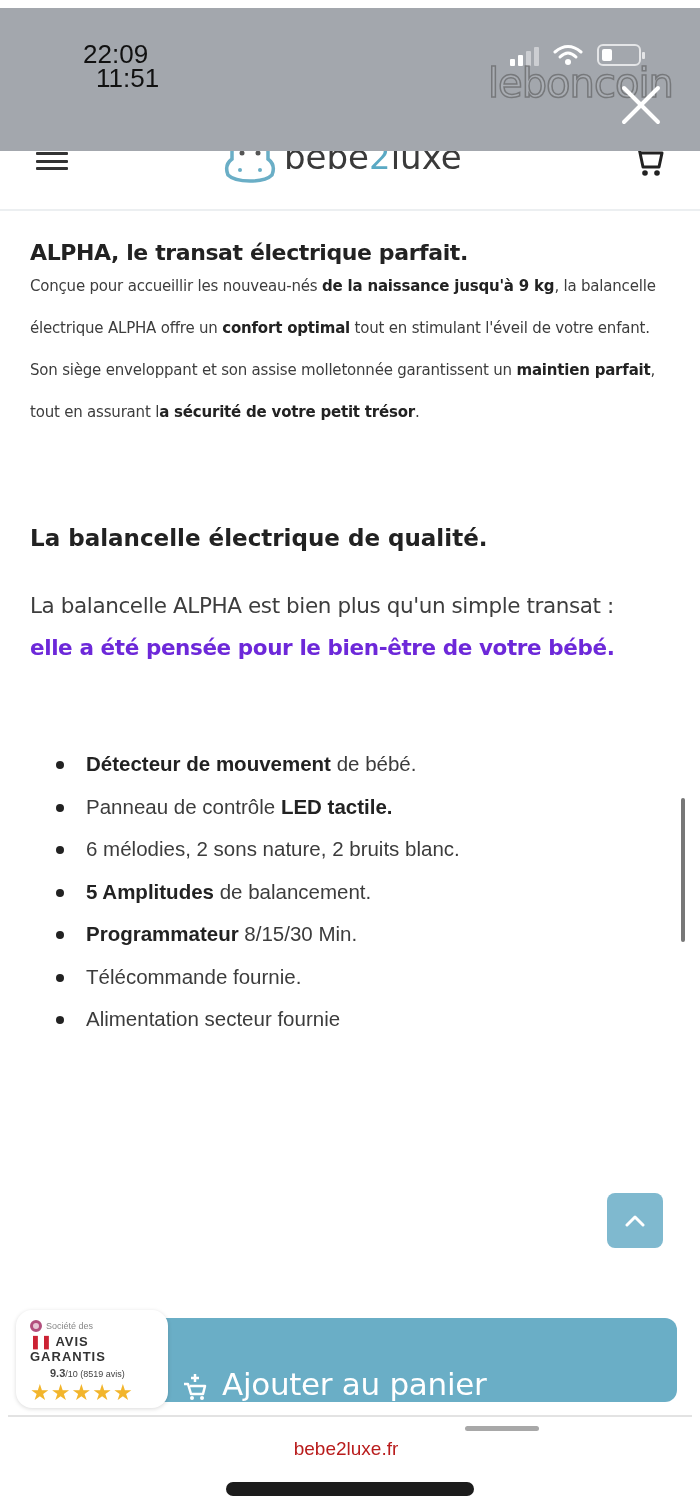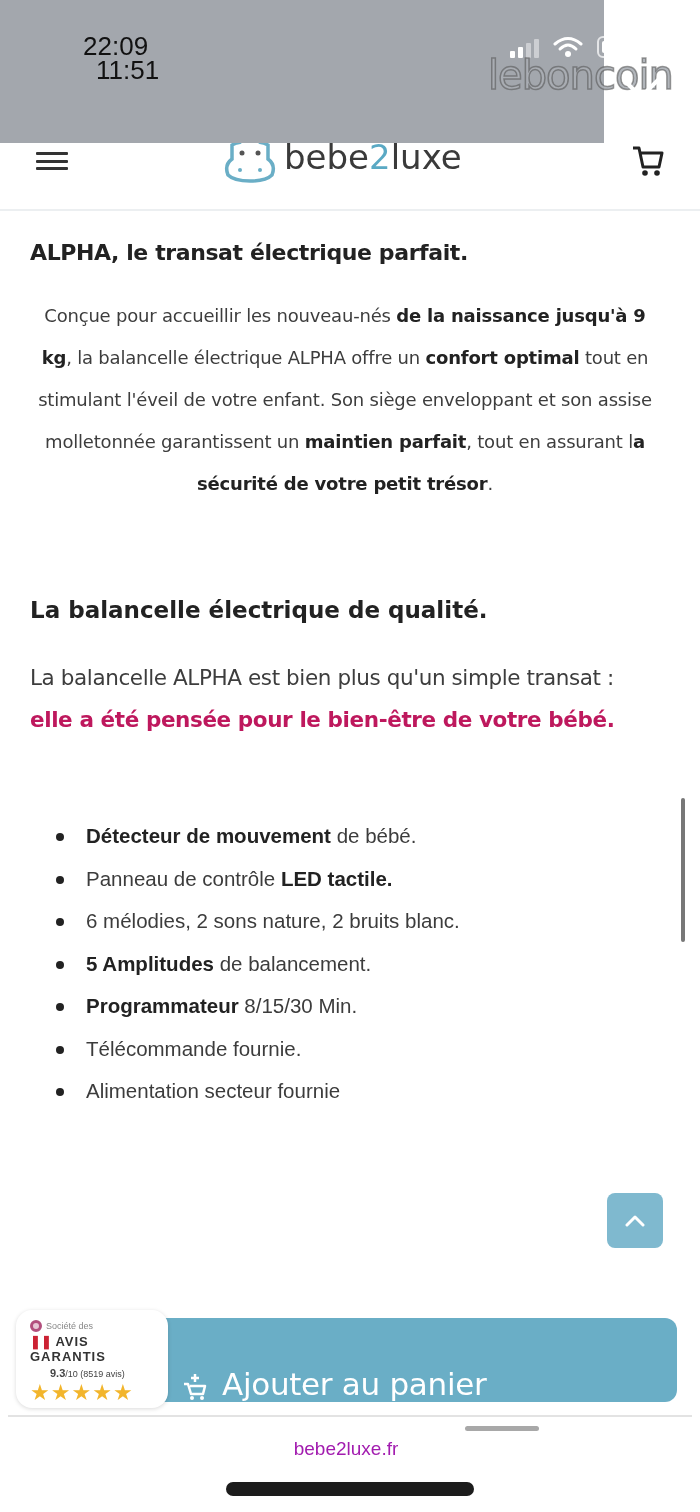--- a/index.html
+++ b/index.html
@@ -1,21 +1,21 @@
 <!DOCTYPE html>
 <html><head>
 <meta charset="utf-8">
 <style>
   * { box-sizing: border-box; margin: 0; padding: 0; }
   html, body { width: 700px; height: 1512px; overflow: hidden; background: #ffffff; }
   body { position: relative; font-family: "Liberation Sans", sans-serif; color: #333; }
 
   
   .statusbar {
-    position: absolute; left: 0; top: 0; width: 604px; height: 143px;
+    position: absolute; left: 0; top: 8px; width: 700px; height: 143px;
     background: #a3a7ad; z-index: 5;
   }
   .time-wrap { position: absolute; left: 72px; top: 34px; text-align: center; line-height: 24px; }
   .time1, .time2 { font-family: "Liberation Sans", sans-serif; font-size: 26px; color: #111; display: block; }
   .time2 { margin-left: 24px; }
   .sb-icons { position: absolute; left: 510px; top: 36px; display: flex; align-items: flex-end; gap: 14px; }
   .signal { display: flex; align-items: flex-end; gap: 3px; height: 20px; }
   .signal span { width: 5px; background: #fff; border-radius: 1px; }
   .signal span.dim { background: rgba(255,255,255,0.45); }
   .battery { width: 44px; height: 22px; border: 2px solid rgba(255,255,255,0.7); border-radius: 6px; position: relative; }
@@ -33,25 +33,25 @@
   .hamburger { position: absolute; left: 36px; top: 6px; width: 32px; height: 24px; display: flex; flex-direction: column; justify-content: space-between; padding: 3px 0; }
   .hamburger span { height: 3px; background: #333; border-radius: 1px; }
   .logo { position: absolute; left: 222px; top: -12px; display: flex; align-items: center; gap: 6px; text-align: center; }
   .logo-text { font-family: "DejaVu Sans", sans-serif; font-size: 34px; color: #3a3a3a; letter-spacing: 0px; }
   .logo-text .two { color: #5aa9c4; }
   .cart-icon { position: absolute; left: 630px; top: 0px; width: 36px; height: 36px; }
 
   
   .content { position: absolute; left: 30px; top: 222px; width: 630px; }
   .h1 { font-family: "DejaVu Sans", sans-serif; font-weight: bold; font-size: 22px; color: #222; letter-spacing: -0.4px; margin-top: 18px; }
-  .p1 { font-family: "DejaVu Sans", sans-serif; font-size: 18px; line-height: 42px; color: #3d3d3d; margin-top: 30px; letter-spacing: -0.2px; text-align: center; }
+  .p1 { font-family: "DejaVu Sans", sans-serif; font-size: 15px; line-height: 42px; color: #3d3d3d; letter-spacing: -0.2px; }
   .p1 b { color: #222; }
   .h2 { font-family: "DejaVu Sans", sans-serif; font-weight: bold; font-size: 23px; color: #222; margin-top: 92px; }
   .p2 { font-family: "DejaVu Sans", sans-serif; font-size: 21.5px; line-height: 42px; color: #3d3d3d; margin-top: 34px; letter-spacing: -0.4px; }
-  .p2 b { color: #be185d; }
+  .p2 b { color: #6d28d9; }
   .features { list-style: none; margin-top: 74px; padding-left: 24px; }
   .features li { font-family: "Liberation Sans", sans-serif; font-size: 20.5px; line-height: 42.5px; color: #3c3c3c; position: relative; padding-left: 32px; }
   .features li::before { content: ""; position: absolute; left: 2px; top: 18px; width: 8px; height: 8px; border-radius: 50%; background: #222; }
   .features li b { color: #222; }
 
   .scroll-indicator { position: absolute; left: 681px; top: 798px; width: 4px; height: 144px; background: #777; border-radius: 2px; }
   .to-top { position: absolute; left: 607px; top: 1193px; width: 56px; height: 55px; background: #7fb9cf; border-radius: 8px; display: flex; align-items: center; justify-content: center; }
 
   
   .add-cart {
@@ -66,21 +66,21 @@
   .badge .line1 { font-size: 9px; color: #888; display: flex; align-items: center; gap: 4px; }
   .badge .ring { width: 12px; height: 12px; border-radius: 50%; border: 3px solid #b24f7d; background: #e8c7d6; }
   .badge .line2 { font-size: 13px; font-weight: bold; color: #333; letter-spacing: 1px; margin-top: 2px; }
   .badge .line2 .flag { color: #c23; letter-spacing: 0; }
   .badge .line3 { font-size: 9px; color: #444; margin-top: 3px; margin-left: 20px; }
   .badge .line3 b { font-size: 11px; }
   .badge .stars { color: #f2b52c; font-size: 22px; letter-spacing: 1px; line-height: 24px; margin-top: 2px; }
 
   .bottom-sep { position: absolute; left: 8px; top: 1415px; width: 684px; height: 2px; background: #e3e3e3; }
   .url-handle { position: absolute; left: 465px; top: 1426px; width: 74px; height: 5px; background: #a8a8a8; border-radius: 3px; }
-  .url { position: absolute; left: 0; top: 1438px; width: 692px; text-align: center; font-family: "Liberation Sans", sans-serif; font-size: 19px; color: #a21caf; }
+  .url { position: absolute; left: 0; top: 1438px; width: 692px; text-align: center; font-family: "Liberation Sans", sans-serif; font-size: 19px; color: #b91c1c; }
   .home-indicator { position: absolute; left: 226px; top: 1482px; width: 248px; height: 14px; background: #1c1c1c; border-radius: 8px; }
 </style>
 </head>
 <body>
 
 <div class="statusbar">
   <div class="time-wrap">
     <span class="time1">22:09</span>
     <span class="time2">11:51</span>
   </div>

